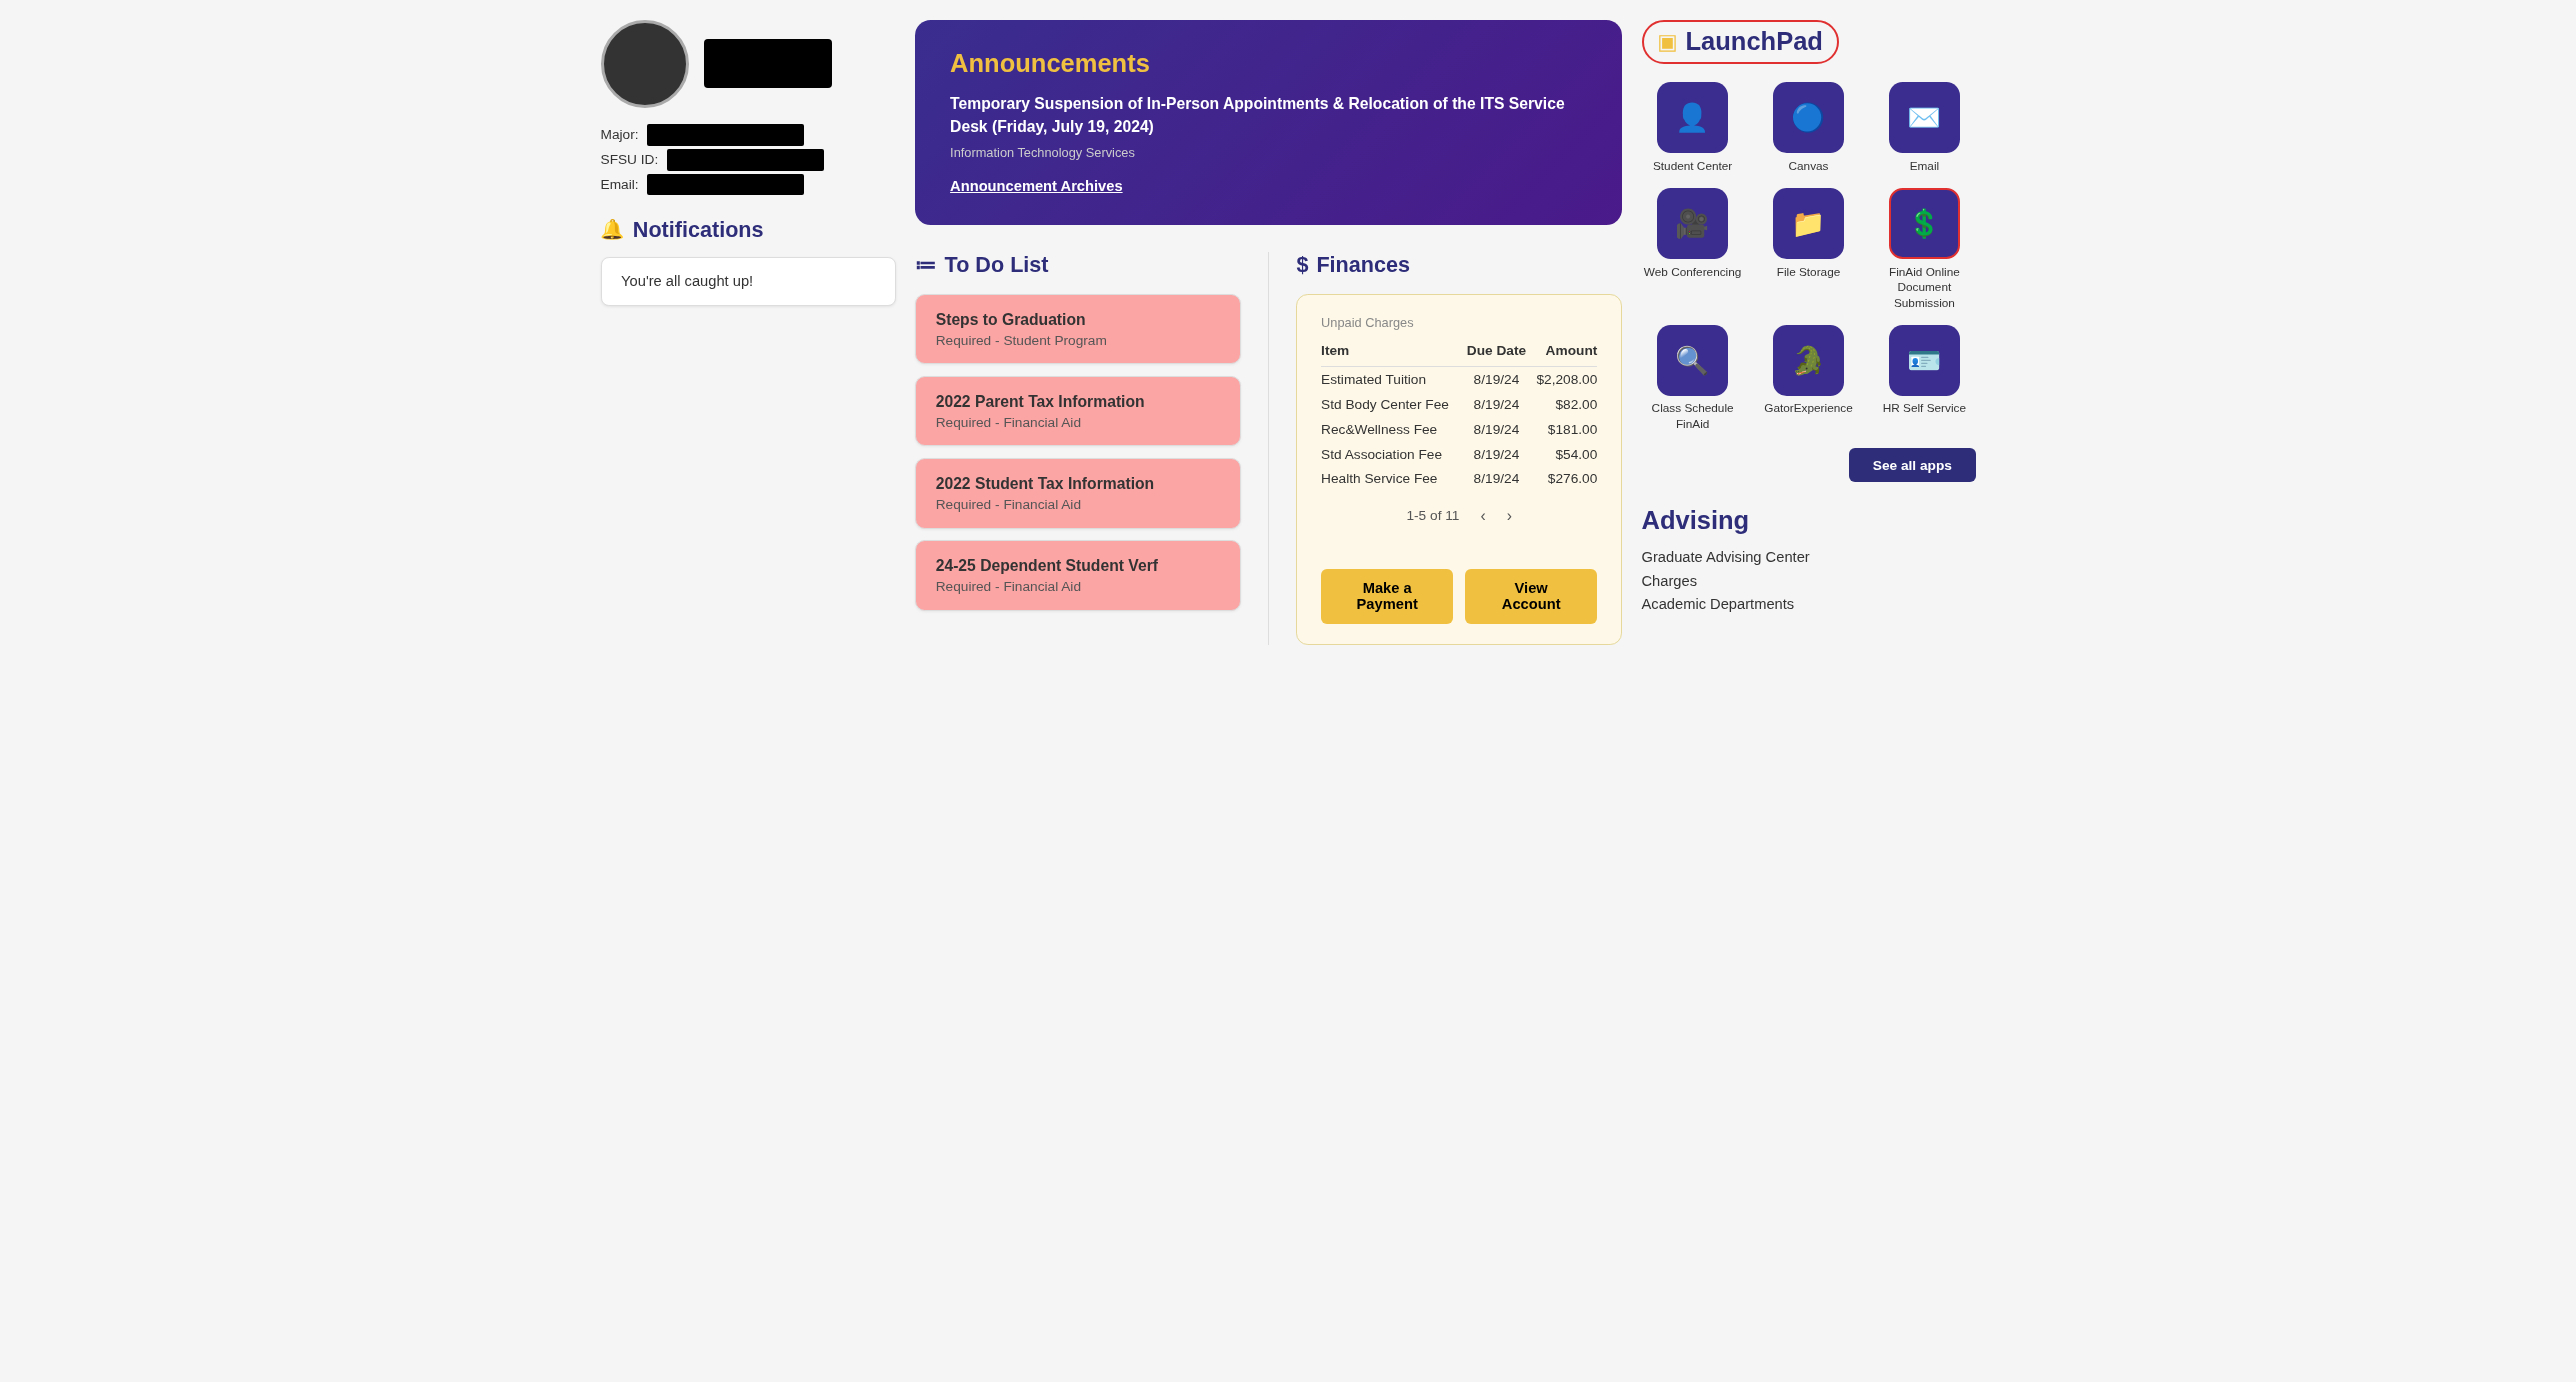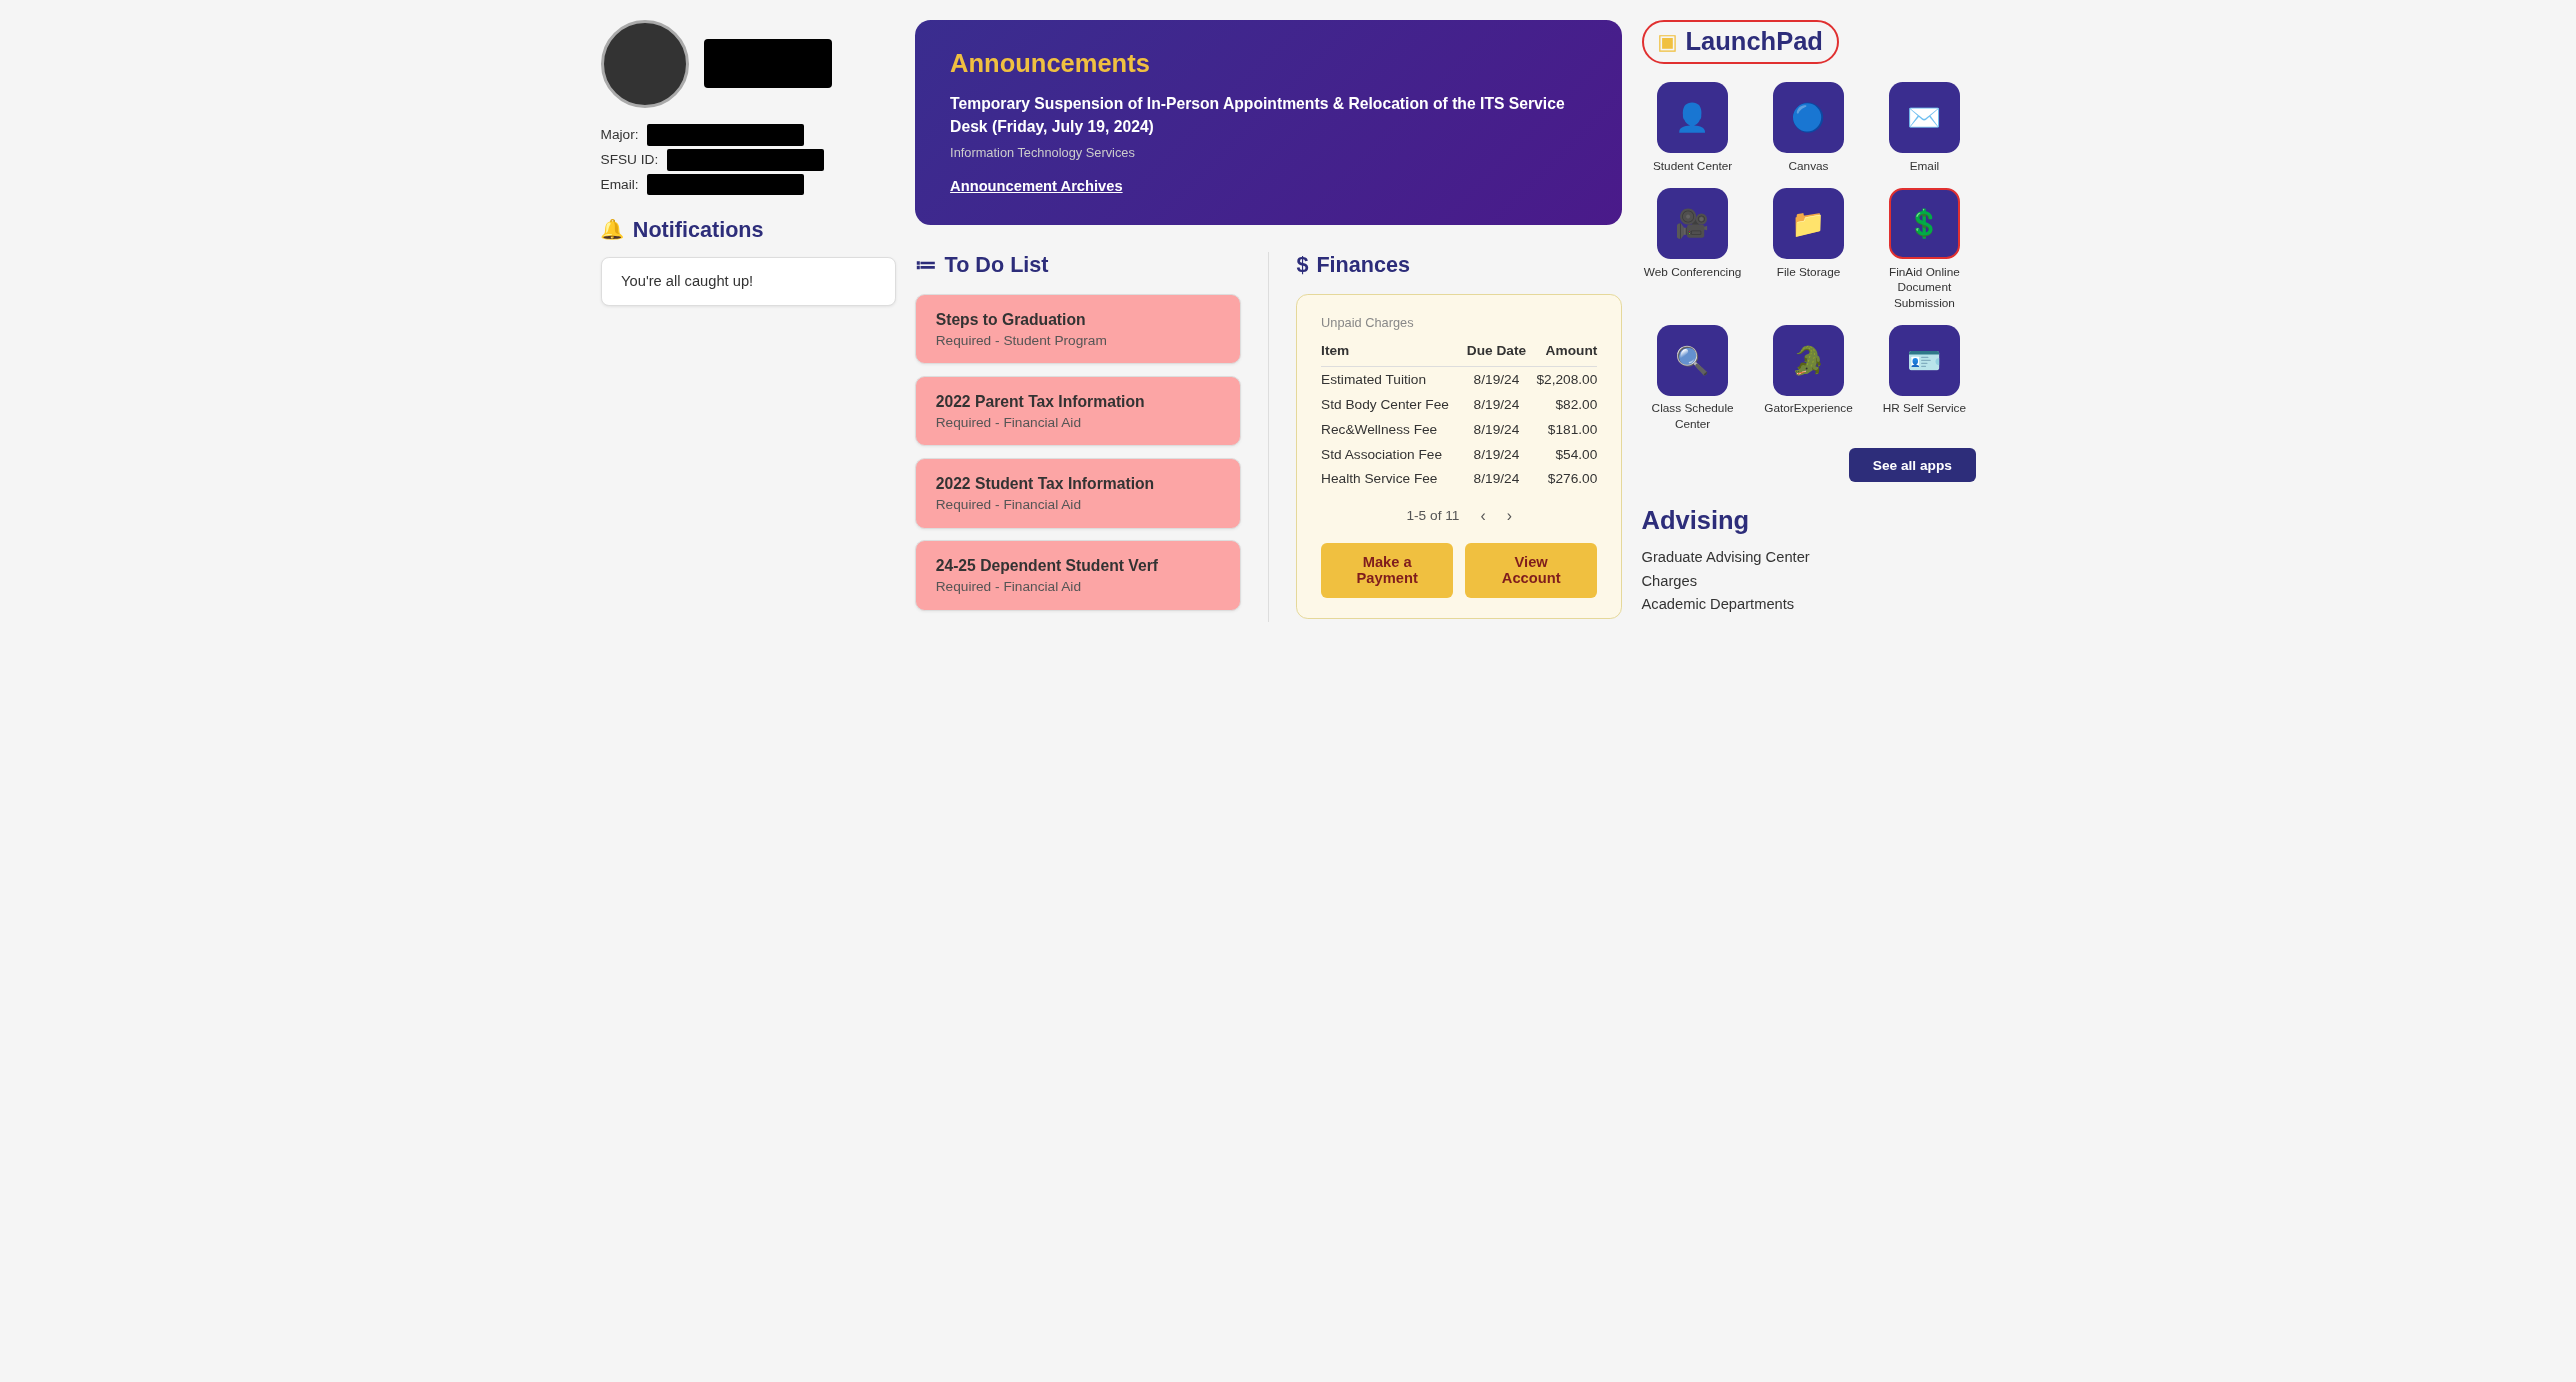--- a/index.html
+++ b/index.html
@@ -250,23 +250,24 @@
       gap: 11.8px;
     }
 
     .btn-yellow {
       background: #f0c040;
       border: none;
       border-radius: 5.9px;
       padding: 11.8px 19.6px;
       font-size: 14.7px;
       font-weight: bold;
-      color: #7f1d1d;
+      color: #000000;
       cursor: pointer;
       flex: 1;
+      margin-top: 26px;
     }
 
     
     .right-panel {
       width: 334px;
       flex-shrink: 0;
     }
 
     .launchpad-header {
       display: flex;
@@ -535,21 +536,21 @@
         <div class="app-item">
           <div class="app-icon" style="font-size: 27.5px;">📁</div>
           <div class="app-label">File Storage</div>
         </div>
         <div class="app-item">
           <div class="app-icon highlighted" style="font-size: 27.5px;">💲</div>
           <div class="app-label">FinAid Online Document Submission</div>
         </div>
         <div class="app-item">
           <div class="app-icon" style="font-size: 27.5px;">🔍</div>
-          <div class="app-label">Class Schedule Center</div>
+          <div class="app-label">Class Schedule FinAid</div>
         </div>
         <div class="app-item">
           <div class="app-icon" style="font-size: 27.5px;">🐊</div>
           <div class="app-label">GatorExperience</div>
         </div>
         <div class="app-item">
           <div class="app-icon" style="font-size: 27.5px;">🪪</div>
           <div class="app-label">HR Self Service</div>
         </div>
       </div>

